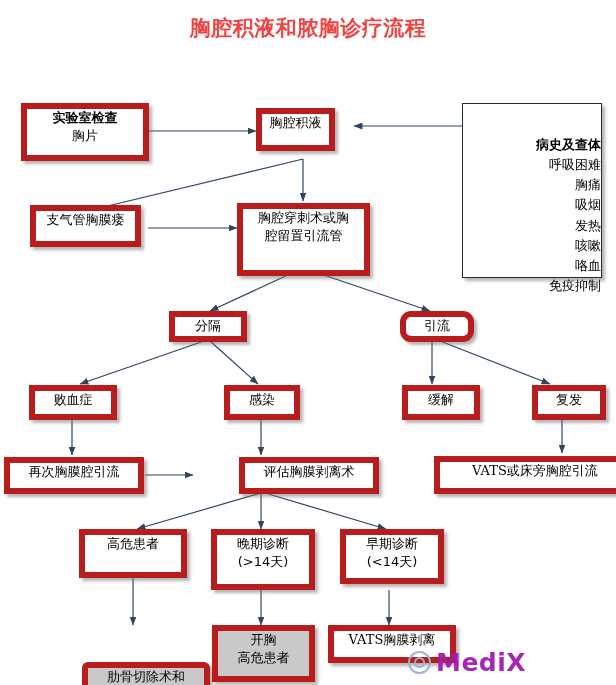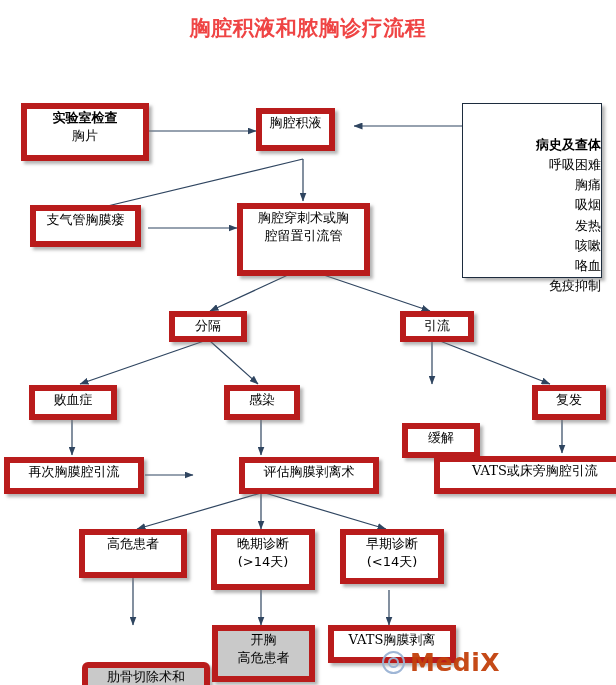--- a/index.html
+++ b/index.html
@@ -56,25 +56,25 @@
   .node-line.bold { font-weight: bold; }
   .node-line.mono { font-family: "DejaVu Serif", "Liberation Serif", serif; }
   .history-box {
     align-items: flex-end;
     justify-content: flex-start;
     padding-top: 31px;
   }
   .history-box .node-line { line-height: 1.55; }
   #watermark {
     position: absolute;
-    left: 382px;
+    left: 408px;
     top: 648px;
     font-size: 25px;
     font-weight: bold;
-    color: #c2410c;
+    color: #a21caf;
     font-family: "DejaVu Sans", "Liberation Sans", sans-serif;
     letter-spacing: 0.5px;
     white-space: nowrap;
     opacity: 0.95;
   }
   #watermark .mark-c {
     display: inline-block;
     width: 19px;
     height: 19px;
     border: 2px solid #9ab3d4;
@@ -177,33 +177,33 @@
 
 <div class="node-box" style="left:237px; top:203px; width:133px; height:73px;">
   <span class="node-line">胸腔穿刺术或胸</span>
   <span class="node-line">腔留置引流管</span>
 </div>
 
 <div class="node-box" style="left:169px; top:311px; width:78px; height:31px;">
   <span class="node-line">分隔</span>
 </div>
 
-<div class="node-box" style="left:400px; top:311px; width:74px; height:31px;">
+<div class="node-box" style="left:400px; top:311px; width:74px; height:31px;border-radius:11px;">
   <span class="node-line">引流</span>
 </div>
 
 <div class="node-box" style="left:29px; top:385px; width:88px; height:35px;">
   <span class="node-line">败血症</span>
 </div>
 
 <div class="node-box" style="left:224px; top:385px; width:76px; height:35px;">
   <span class="node-line">感染</span>
 </div>
 
-<div class="node-box" style="left:402px; top:385px; width:78px; height:35px;margin-top:38px;">
+<div class="node-box" style="left:402px; top:385px; width:78px; height:35px;">
   <span class="node-line">缓解</span>
 </div>
 
 <div class="node-box" style="left:532px; top:385px; width:74px; height:35px;">
   <span class="node-line">复发</span>
 </div>
 
 <div class="node-box" style="left:4px; top:457px; width:140px; height:37px;">
   <span class="node-line">再次胸膜腔引流</span>
 </div>

